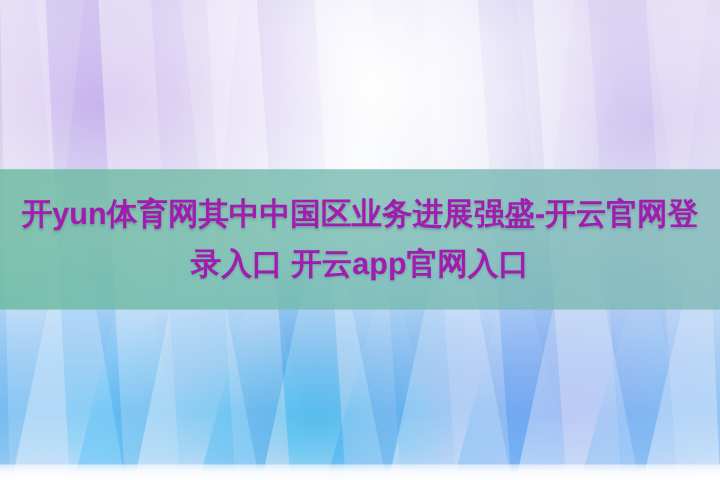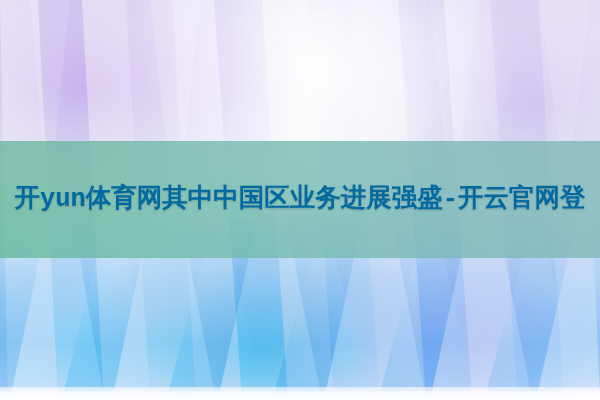--- a/index.html
+++ b/index.html
@@ -82,28 +82,27 @@
     position: absolute;
     left: 0;
     top: 141px;
     width: 600px;
     height: 117px;
     display: flex;
     flex-direction: column;
     align-items: center;
     justify-content: center;
     text-align: center;
-    color: #0369a1;
+    color: #a21caf;
     font-weight: bold;
     font-size: 25.5px;
     line-height: 41px;
     letter-spacing: 0px;
     white-space: nowrap;
     text-shadow: 0 1px 2px rgba(40,80,80,0.28);
-    font-family: Liberation Mono, monospace;
   }
   #headline .line { display: block; }
   #headline .line-1 { font-size: 25.5px; }
   #headline .line-2 { font-size: 25.5px; }
 </style>
 </head>
 <body>
 
 <div id="banner">
 
@@ -169,17 +168,18 @@
     <polygon points="150,0 200,0 176,230" fill="#ffffff" fill-opacity="0.30"></polygon>
     <polygon points="290,0 340,0 314,200" fill="#ffffff" fill-opacity="0.26"></polygon>
     <polygon points="430,0 478,0 452,220" fill="#ffffff" fill-opacity="0.24"></polygon>
     <polygon points="540,0 590,0 566,200" fill="#ffffff" fill-opacity="0.20"></polygon>
   </svg>
 
   <div id="text-band"></div>
 
   <div id="headline">
     <span class="line line-1">开yun体育网其中中国区业务进展强盛-开云官网登</span>
+    <span class="line line-2">录入口 开云app官网入口</span>
   </div>
 
   <div id="bottom-strip"></div>
 
 </div>
 
 </body></html>

